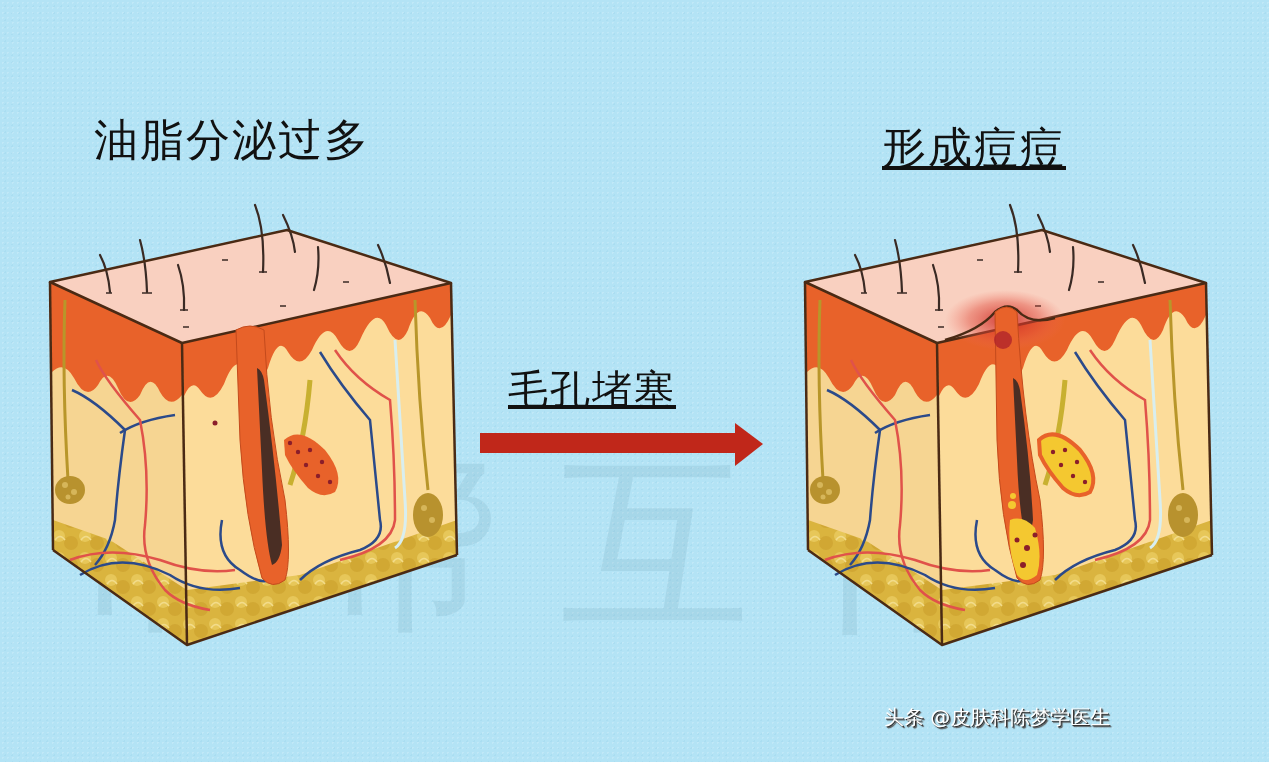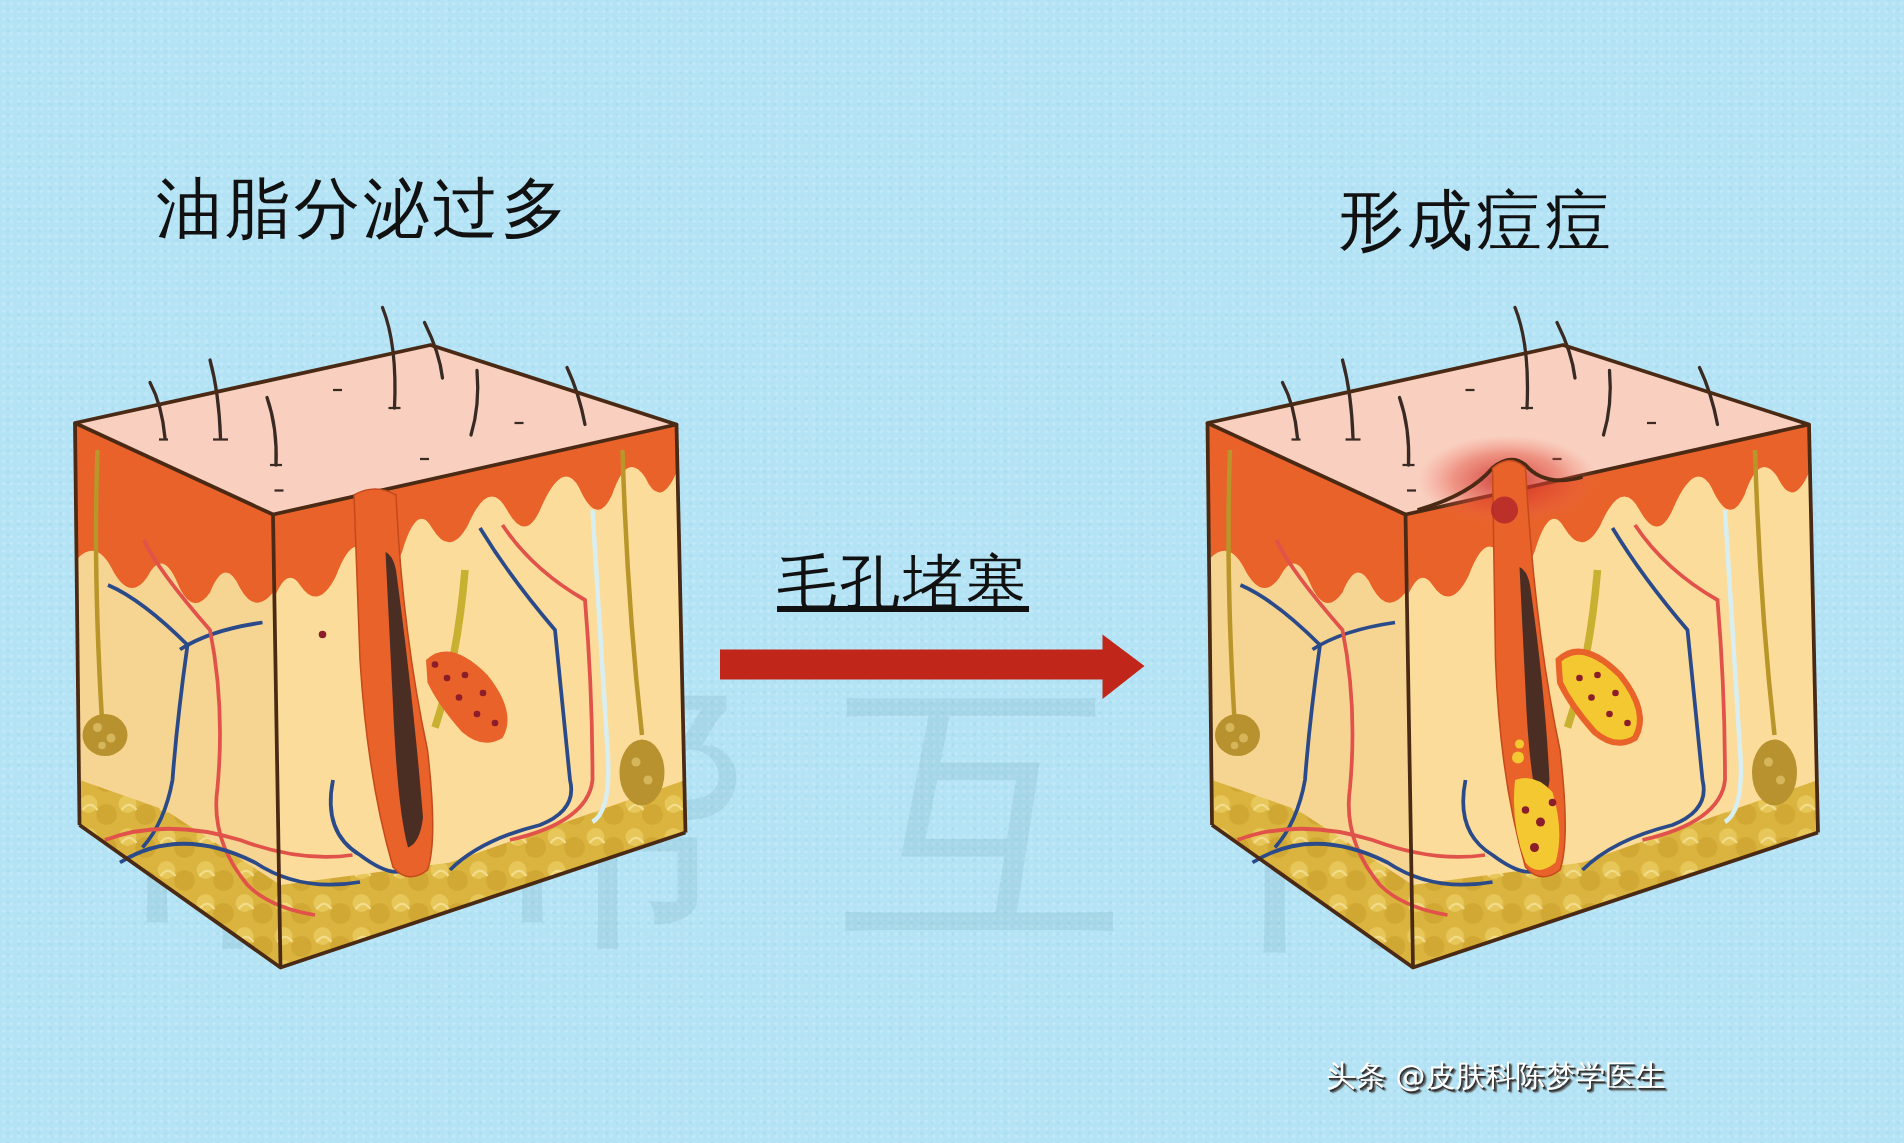--- a/index.html
+++ b/index.html
@@ -11,24 +11,24 @@
   .bg-noise {
     position: absolute; inset: 0;
     background-image:
       radial-gradient(rgba(255,255,255,0.18) 1px, transparent 1px),
       radial-gradient(rgba(120,190,220,0.15) 1px, transparent 1px);
     background-size: 5px 5px, 7px 7px;
     background-position: 0 0, 2px 3px;
   }
   .label {
     position: absolute; color: #111; font-size: 44px; letter-spacing: 2px;
-    line-height: 1; white-space: nowrap; margin-left: 10px;
+    line-height: 1; white-space: nowrap;
   }
   #title-left { left: 94px; top: 118px; }
-  #title-right { left: 882px; top: 126px; }
+  #title-right { left: 882px; top: 126px; text-decoration: underline; }
   #arrow-label { left: 508px; top: 369px; font-size: 40px; text-decoration: underline; }
   .watermark {
     position: absolute; left: 60px; top: 450px;
     font-size: 190px; color: rgba(90,140,165,0.14);
     letter-spacing: 60px; white-space: nowrap; line-height: 1;
     pointer-events: none;
   }
   .credit {
     position: absolute; left: 884px; top: 704px;
     font-size: 20px; color: #fff; white-space: nowrap;

